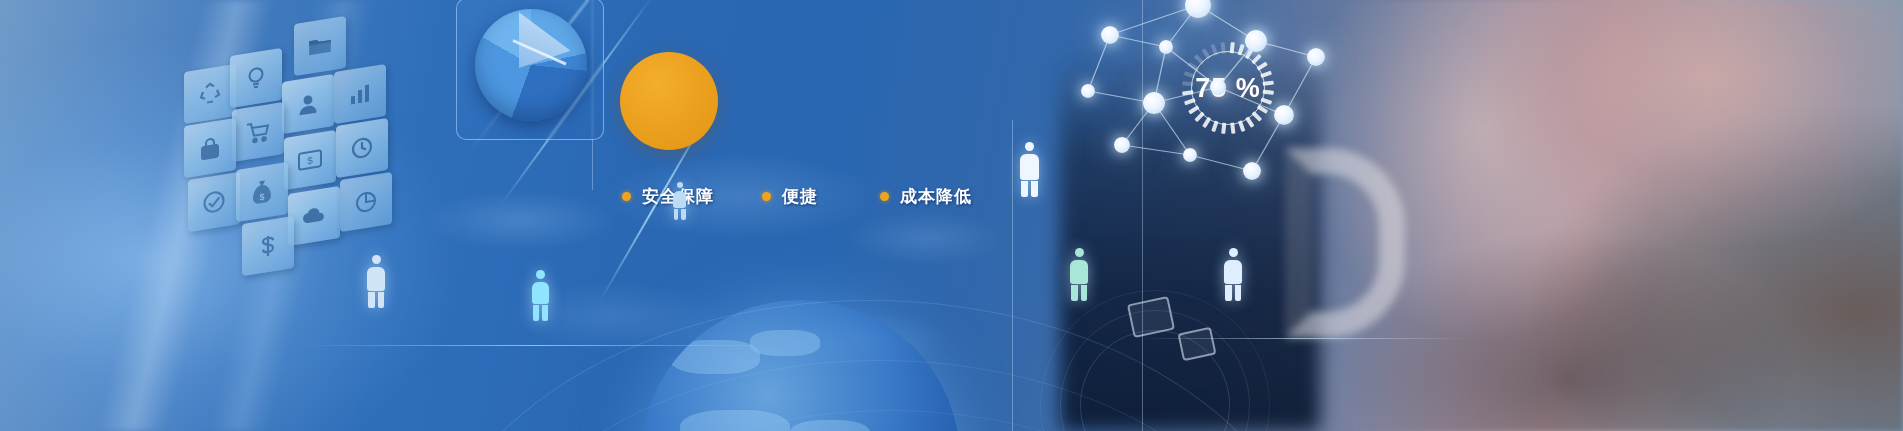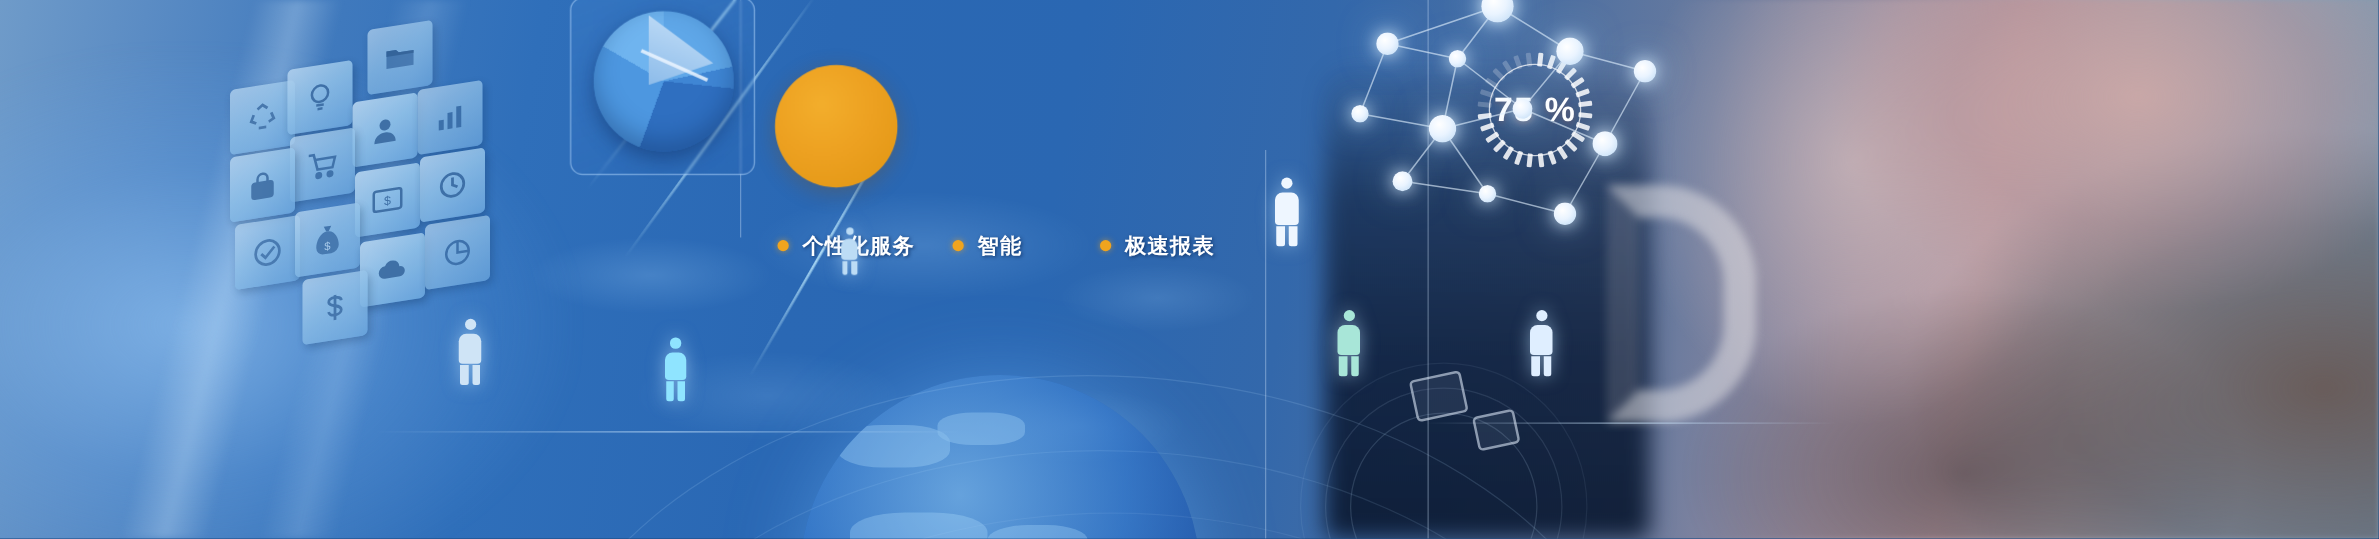--- a/index.html
+++ b/index.html
@@ -370,29 +370,29 @@
     <div class="pie-slit"></div>
   </div>
 
   <div class="orange-dot"></div>
 
 
   <div class="features">
     <div class="feat-row">
       <div class="feat col-a">
         <span class="dot"></span>
-        <span class="lbl">个性化服务</span>
+        <span class="lbl">安全保障</span>
       </div>
       <div class="feat col-b">
         <span class="dot"></span>
-        <span class="lbl">智能</span>
+        <span class="lbl">便捷</span>
       </div>
       <div class="feat col-c">
         <span class="dot"></span>
-        <span class="lbl">极速报表</span>
+        <span class="lbl">成本降低</span>
       </div>
     </div>
   </div>
 
   <div class="gauge">
     <div class="gauge-ring"></div>
     <div id="gaugeTicks">
         <div class="gauge-tick" style="transform: rotate(6deg);"></div>
         <div class="gauge-tick" style="transform: rotate(18.8571deg);"></div>
         <div class="gauge-tick" style="transform: rotate(31.7143deg);"></div>

